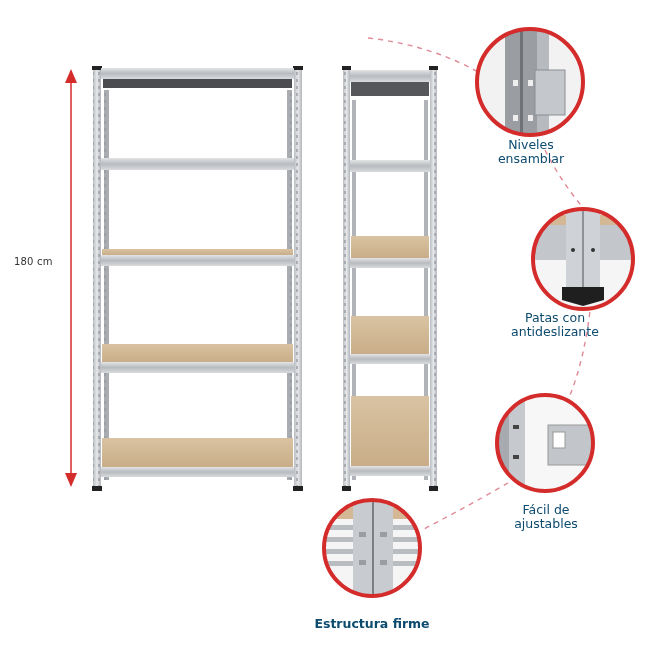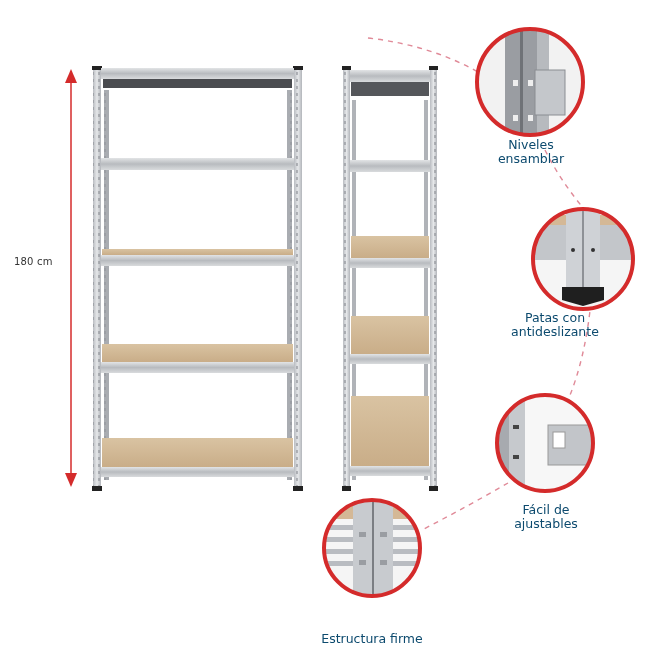--- a/index.html
+++ b/index.html
@@ -189,15 +189,15 @@
 <div class="abs feature-label" style="left:500px; top:311px; width:110px;">
   <div>Patas con</div>
   <div>antideslizante</div>
 </div>
 
 <div class="abs feature-label" style="left:503px; top:503px; width:86px;text-align:center;">
   <div>Fácil de</div>
   <div>ajustables</div>
 </div>
 
-<div class="abs feature-label" style="left:314px; top:632px; width:116px;">
+<div class="abs feature-label" style="left:314px; top:617px; width:116px;font-weight:bold;">
   <div>Estructura firme</div>
 </div>
 
 </body></html>

